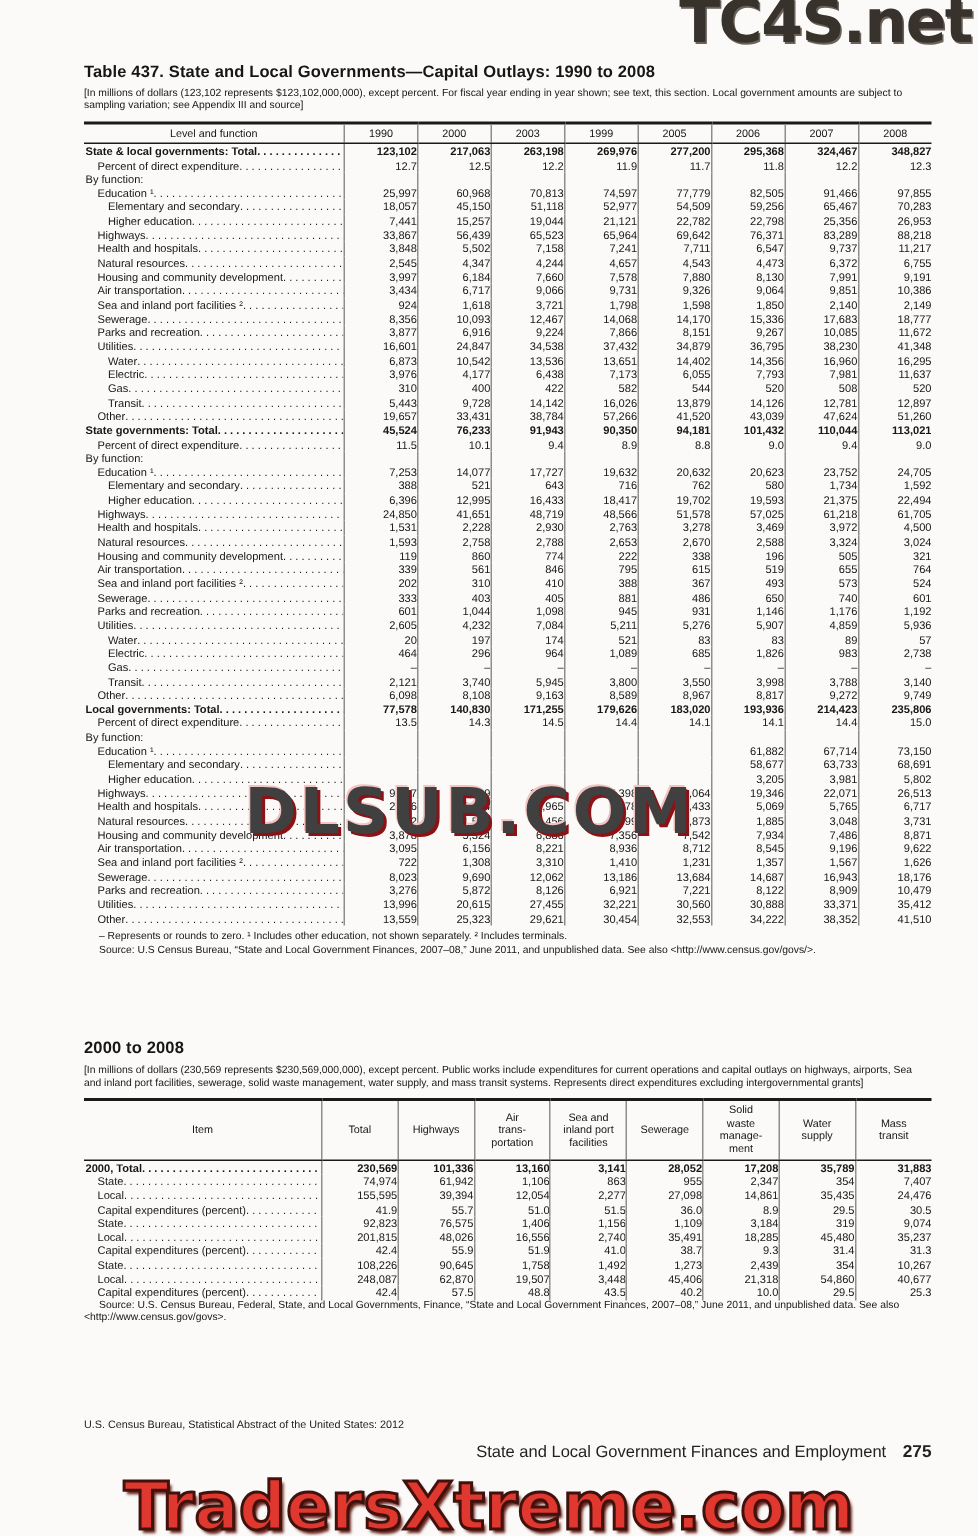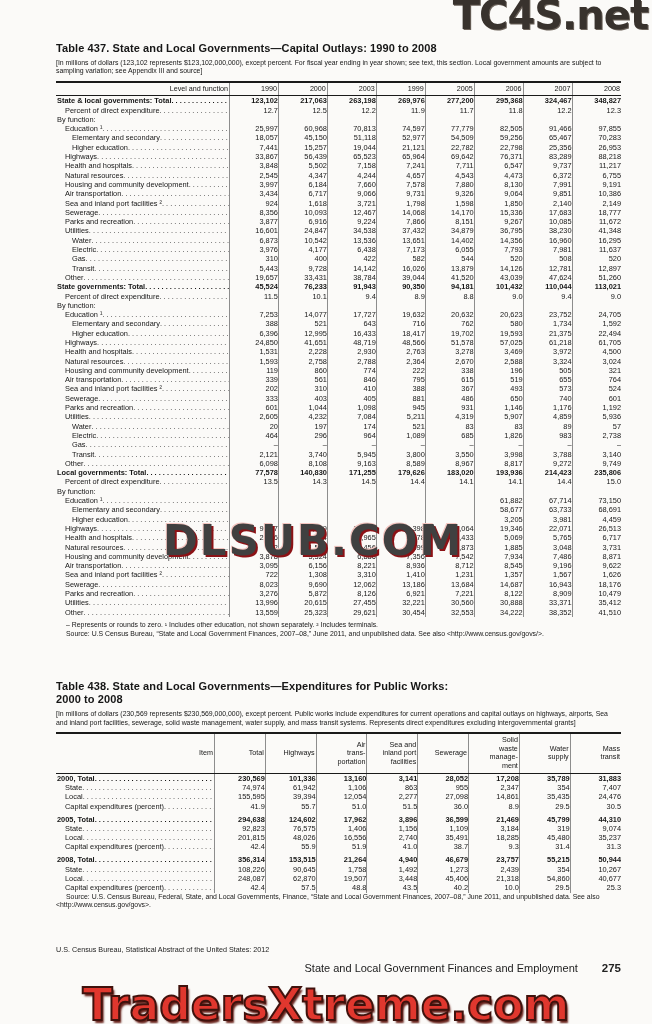--- a/index.html
+++ b/index.html
@@ -1,21 +1,21 @@
 <!DOCTYPE html>
 <html><head>
 <meta charset="utf-8">
 <style>
   html,body{margin:0;padding:0}
   body{width:652px;height:1024px;position:relative;overflow:hidden;background:#fbfaf8;color:#161616;font-family:"Liberation Sans","DejaVu Sans",sans-serif}
   .page{position:absolute;inset:0;padding:42px 31px 0 56px}
   .tbl-title{font-size:11px;line-height:12.5px;font-weight:bold;margin:0 0 4px;letter-spacing:.1px}
   .tbl-note{font-size:6.9px;line-height:8.6px;margin:0 0 5px}
   table.data-table{width:100%;border-collapse:collapse;table-layout:fixed}
-  table.data-table thead th{font-weight:normal;font-size:7.2px;line-height:8.6px;text-align:right;border-top:2px solid #1a1a1a;border-bottom:1px solid #1a1a1a;padding:2px 1px;white-space:pre-line;vertical-align:middle}
+  table.data-table thead th{font-weight:normal;font-size:7.2px;line-height:8.6px;text-align:center;border-top:2px solid #1a1a1a;border-bottom:1px solid #1a1a1a;padding:2px 1px;white-space:pre-line;vertical-align:middle}
   .t437 thead th:first-child{width:171px}
   .t438 thead th{vertical-align:bottom;padding:6px 1px 3px}
   .t438 thead th:first-child{width:156px;vertical-align:middle}
   table.data-table td + td, table.data-table th + th{border-left:1px solid #8d8d8d}
   table.data-table tbody td{font-size:7.4px;line-height:9.3px;height:9.3px;padding:0;vertical-align:baseline}
   .t438 tbody td{line-height:9.2px;height:9.2px}
   .t438 tbody tr.bold:not(:first-child) td{height:13px;vertical-align:bottom}
   td.num{text-align:right;padding-right:3px;white-space:nowrap;overflow:hidden}
   td.stub{overflow:hidden}
   .fx{display:flex;align-items:baseline;overflow:hidden}
@@ -25,21 +25,21 @@
   .dots::after{content:" . . . . . . . . . . . . . . . . . . . . . . . . . . . . . . . . . . . . . . . . . . . . . . . . . . . . . . . . . . . . . . ."}
   tr.bold{font-weight:bold}
   .tbl-foot{font-size:6.9px;line-height:8.6px;margin:4px 0 0;text-indent:10px}
   .tbl-src{font-size:6.9px;line-height:8.6px;margin:0;text-indent:10px}
   .sec438{margin-top:42px}
   .sec438 .tbl-title{margin-bottom:5px}
   .wm-top{position:absolute;top:-8px;right:4px;font-family:"DejaVu Sans",sans-serif;font-size:40px;font-weight:bold;letter-spacing:-1px;color:#38322d;text-shadow:1px 1px 0 #6b625a;z-index:5}
   .wm-mid{position:absolute;top:516px;left:163px;font-family:"DejaVu Sans",sans-serif;font-size:42px;font-weight:bold;letter-spacing:2px;color:#404040;text-shadow:2px 2px 0 #8c1216,-1px -1px 0 #f3c4bf;z-index:5;white-space:nowrap}
   .wm-bottom{position:absolute;bottom:-6px;left:50%;transform:translateX(-50%);font-family:"DejaVu Sans",sans-serif;font-size:44px;font-weight:bold;white-space:nowrap;color:#e0372e;-webkit-text-stroke:2px #3f120d;text-shadow:2px 3px 2px #67211a;z-index:5}
   .footer-line{position:absolute;top:962px;right:31px;font-size:11px;color:#222;z-index:2}
-  .footer-line .pg{font-weight:bold;font-size:11.5px;margin-left:24px}
+  .footer-line .pg{font-weight:bold;font-size:11.5px;margin-left:11px}
   .credit{position:absolute;top:945px;left:56px;font-size:7.2px;color:#222;z-index:2}
 </style>
 </head>
 <body>
 
 <div class="page">
 
   <section>
     <h2 class="tbl-title">Table 437. State and Local Governments—Capital Outlays: 1990 to 2008</h2>
     <p class="tbl-note">[In millions of dollars (123,102 represents $123,102,000,000), except percent. For fiscal year ending in year shown; see text, this section. Local government amounts are subject to sampling variation; see Appendix III and source]</p>
@@ -364,21 +364,21 @@
           <tr>
             <td class="stub">
               <div class="fx i1">
                 <span class="lbl">Other</span>
                 <span class="dots"></span>
               </div>
             </td>
             <td class="num">19,657</td>
             <td class="num">33,431</td>
             <td class="num">38,784</td>
-            <td class="num">39,044</td>
+            <td class="num">57,266</td>
             <td class="num">41,520</td>
             <td class="num">43,039</td>
             <td class="num">47,624</td>
             <td class="num">51,260</td>
           </tr>
           <tr class="bold">
             <td class="stub">
               <div class="fx i0">
                 <span class="lbl">State governments: Total</span>
                 <span class="dots"></span>
@@ -507,21 +507,21 @@
           <tr>
             <td class="stub">
               <div class="fx i1">
                 <span class="lbl">Natural resources</span>
                 <span class="dots"></span>
               </div>
             </td>
             <td class="num">1,593</td>
             <td class="num">2,758</td>
             <td class="num">2,788</td>
-            <td class="num">2,364</td>
+            <td class="num">2,653</td>
             <td class="num">2,670</td>
             <td class="num">2,588</td>
             <td class="num">3,324</td>
             <td class="num">3,024</td>
           </tr>
           <tr>
             <td class="stub">
               <div class="fx i1">
                 <span class="lbl">Housing and community development</span>
                 <span class="dots"></span>
@@ -604,21 +604,21 @@
             <td class="stub">
               <div class="fx i1">
                 <span class="lbl">Utilities</span>
                 <span class="dots"></span>
               </div>
             </td>
             <td class="num">2,605</td>
             <td class="num">4,232</td>
             <td class="num">7,084</td>
             <td class="num">5,211</td>
-            <td class="num">4,319</td>
+            <td class="num">5,276</td>
             <td class="num">5,907</td>
             <td class="num">4,859</td>
             <td class="num">5,936</td>
           </tr>
           <tr>
             <td class="stub">
               <div class="fx i2">
                 <span class="lbl">Water</span>
                 <span class="dots"></span>
               </div>
@@ -782,21 +782,21 @@
                 <span class="dots"></span>
               </div>
             </td>
             <td class="num"></td>
             <td class="num"></td>
             <td class="num"></td>
             <td class="num"></td>
             <td class="num"></td>
             <td class="num">3,205</td>
             <td class="num">3,981</td>
-            <td class="num">4,459</td>
+            <td class="num">5,802</td>
           </tr>
           <tr>
             <td class="stub">
               <div class="fx i1">
                 <span class="lbl">Highways</span>
                 <span class="dots"></span>
               </div>
             </td>
             <td class="num">9,017</td>
             <td class="num">14,789</td>
@@ -951,21 +951,21 @@
             <td class="num">38,352</td>
             <td class="num">41,510</td>
           </tr>
         </tbody>
     </table>
     <p class="tbl-foot">– Represents or rounds to zero. ¹ Includes other education, not shown separately. ² Includes terminals.</p>
     <p class="tbl-src">Source: U.S Census Bureau, “State and Local Government Finances, 2007–08,” June 2011, and unpublished data. See also &lt;http://www.census.gov/govs/&gt;.</p>
   </section>
 
   <section class="sec438">
-    <h2 class="tbl-title"><span>Table 438. State and Local Governments—Expenditures for Public Works:</span><br><span>2000 to 2008</span></h2>
+    <h2 class="tbl-title"><br><span>2000 to 2008</span></h2>
     <p class="tbl-note">[In millions of dollars (230,569 represents $230,569,000,000), except percent. Public works include expenditures for current operations and capital outlays on highways, airports, Sea and inland port facilities, sewerage, solid waste management, water supply, and mass transit systems. Represents direct expenditures excluding intergovernmental grants]</p>
     <table class="data-table t438" data-table="table438">
       <thead>
           <tr>
             <th>Item</th>
             <th>Total</th>
             <th>Highways</th>
             <th>Air
 trans-
 portation</th>
@@ -1041,36 +1041,20 @@
             </td>
             <td class="num">41.9</td>
             <td class="num">55.7</td>
             <td class="num">51.0</td>
             <td class="num">51.5</td>
             <td class="num">36.0</td>
             <td class="num">8.9</td>
             <td class="num">29.5</td>
             <td class="num">30.5</td>
           </tr>
-          <tr class="bold">
-            <td class="stub">
-              <div class="fx i0">
-                <span class="lbl">2005, Total</span>
-                <span class="dots"></span>
-              </div>
-            </td>
-            <td class="num">294,638</td>
-            <td class="num">124,602</td>
-            <td class="num">17,962</td>
-            <td class="num">3,896</td>
-            <td class="num">36,599</td>
-            <td class="num">21,469</td>
-            <td class="num">45,799</td>
-            <td class="num">44,310</td>
-          </tr>
           <tr>
             <td class="stub">
               <div class="fx i1">
                 <span class="lbl">State</span>
                 <span class="dots"></span>
               </div>
             </td>
             <td class="num">92,823</td>
             <td class="num">76,575</td>
             <td class="num">1,406</td>
@@ -1104,36 +1088,20 @@
               </div>
             </td>
             <td class="num">42.4</td>
             <td class="num">55.9</td>
             <td class="num">51.9</td>
             <td class="num">41.0</td>
             <td class="num">38.7</td>
             <td class="num">9.3</td>
             <td class="num">31.4</td>
             <td class="num">31.3</td>
-          </tr>
-          <tr class="bold">
-            <td class="stub">
-              <div class="fx i0">
-                <span class="lbl">2008, Total</span>
-                <span class="dots"></span>
-              </div>
-            </td>
-            <td class="num">356,314</td>
-            <td class="num">153,515</td>
-            <td class="num">21,264</td>
-            <td class="num">4,940</td>
-            <td class="num">46,679</td>
-            <td class="num">23,757</td>
-            <td class="num">55,215</td>
-            <td class="num">50,944</td>
           </tr>
           <tr>
             <td class="stub">
               <div class="fx i1">
                 <span class="lbl">State</span>
                 <span class="dots"></span>
               </div>
             </td>
             <td class="num">108,226</td>
             <td class="num">90,645</td>

